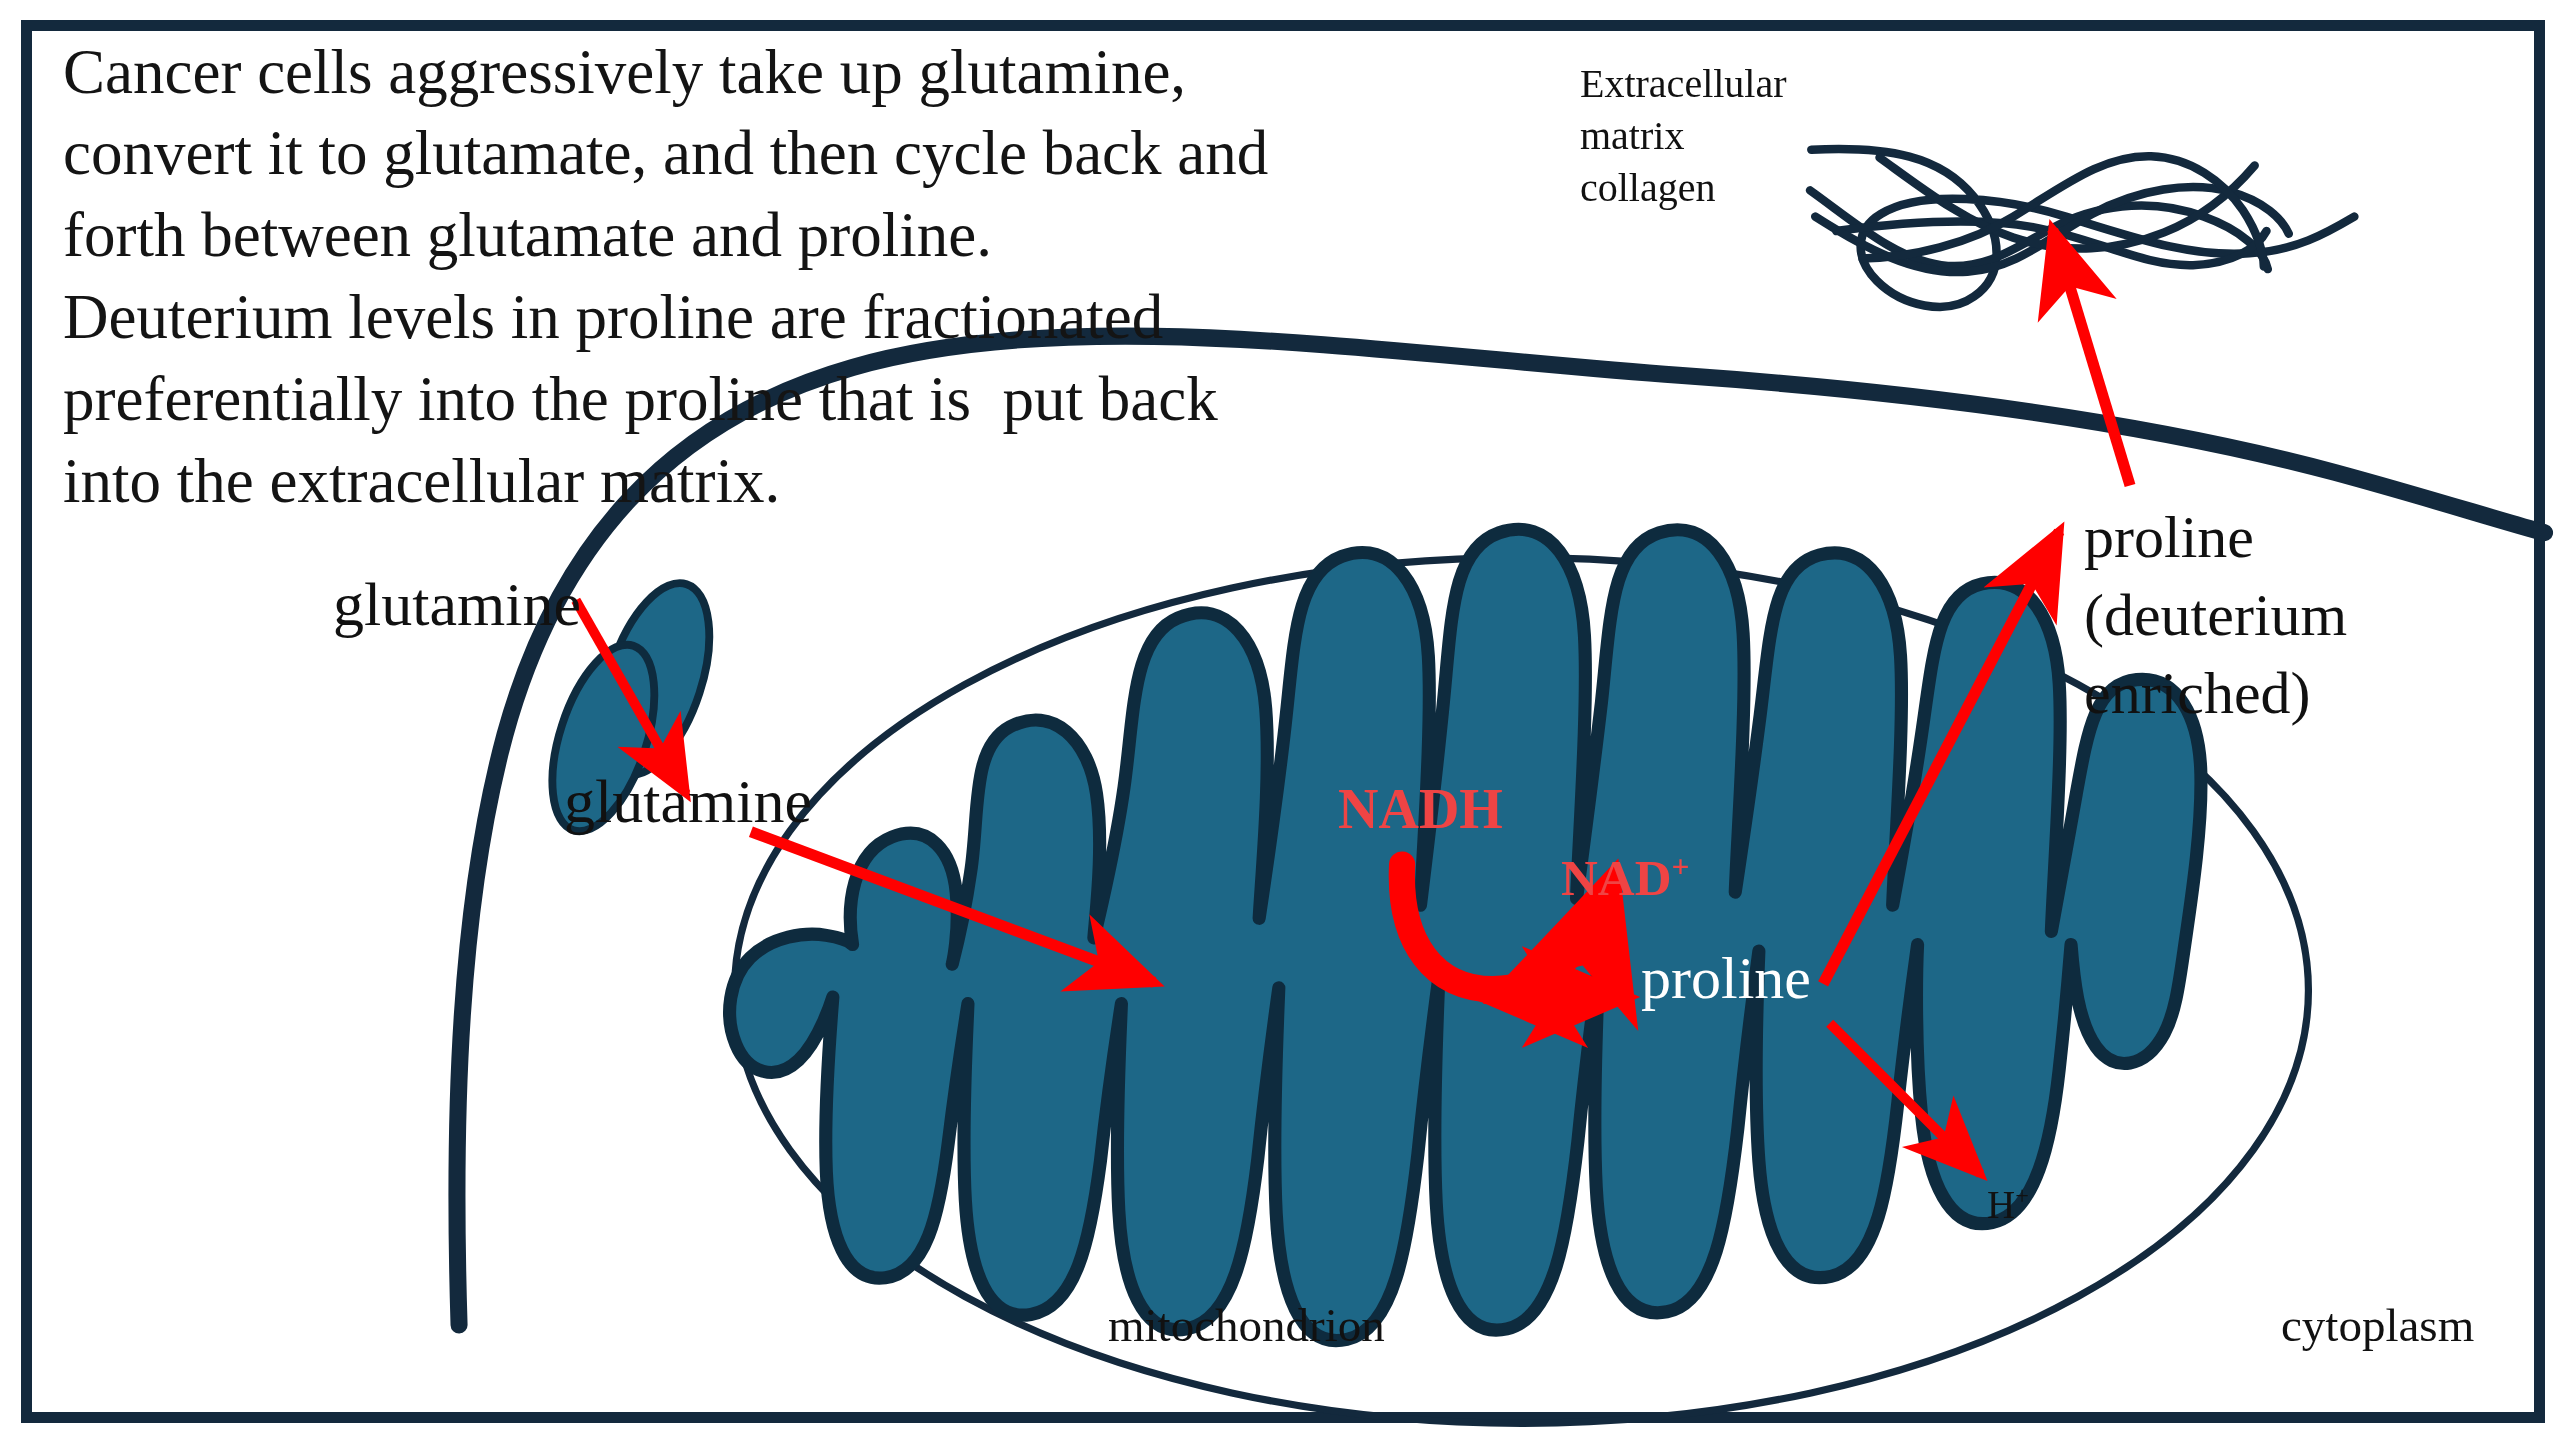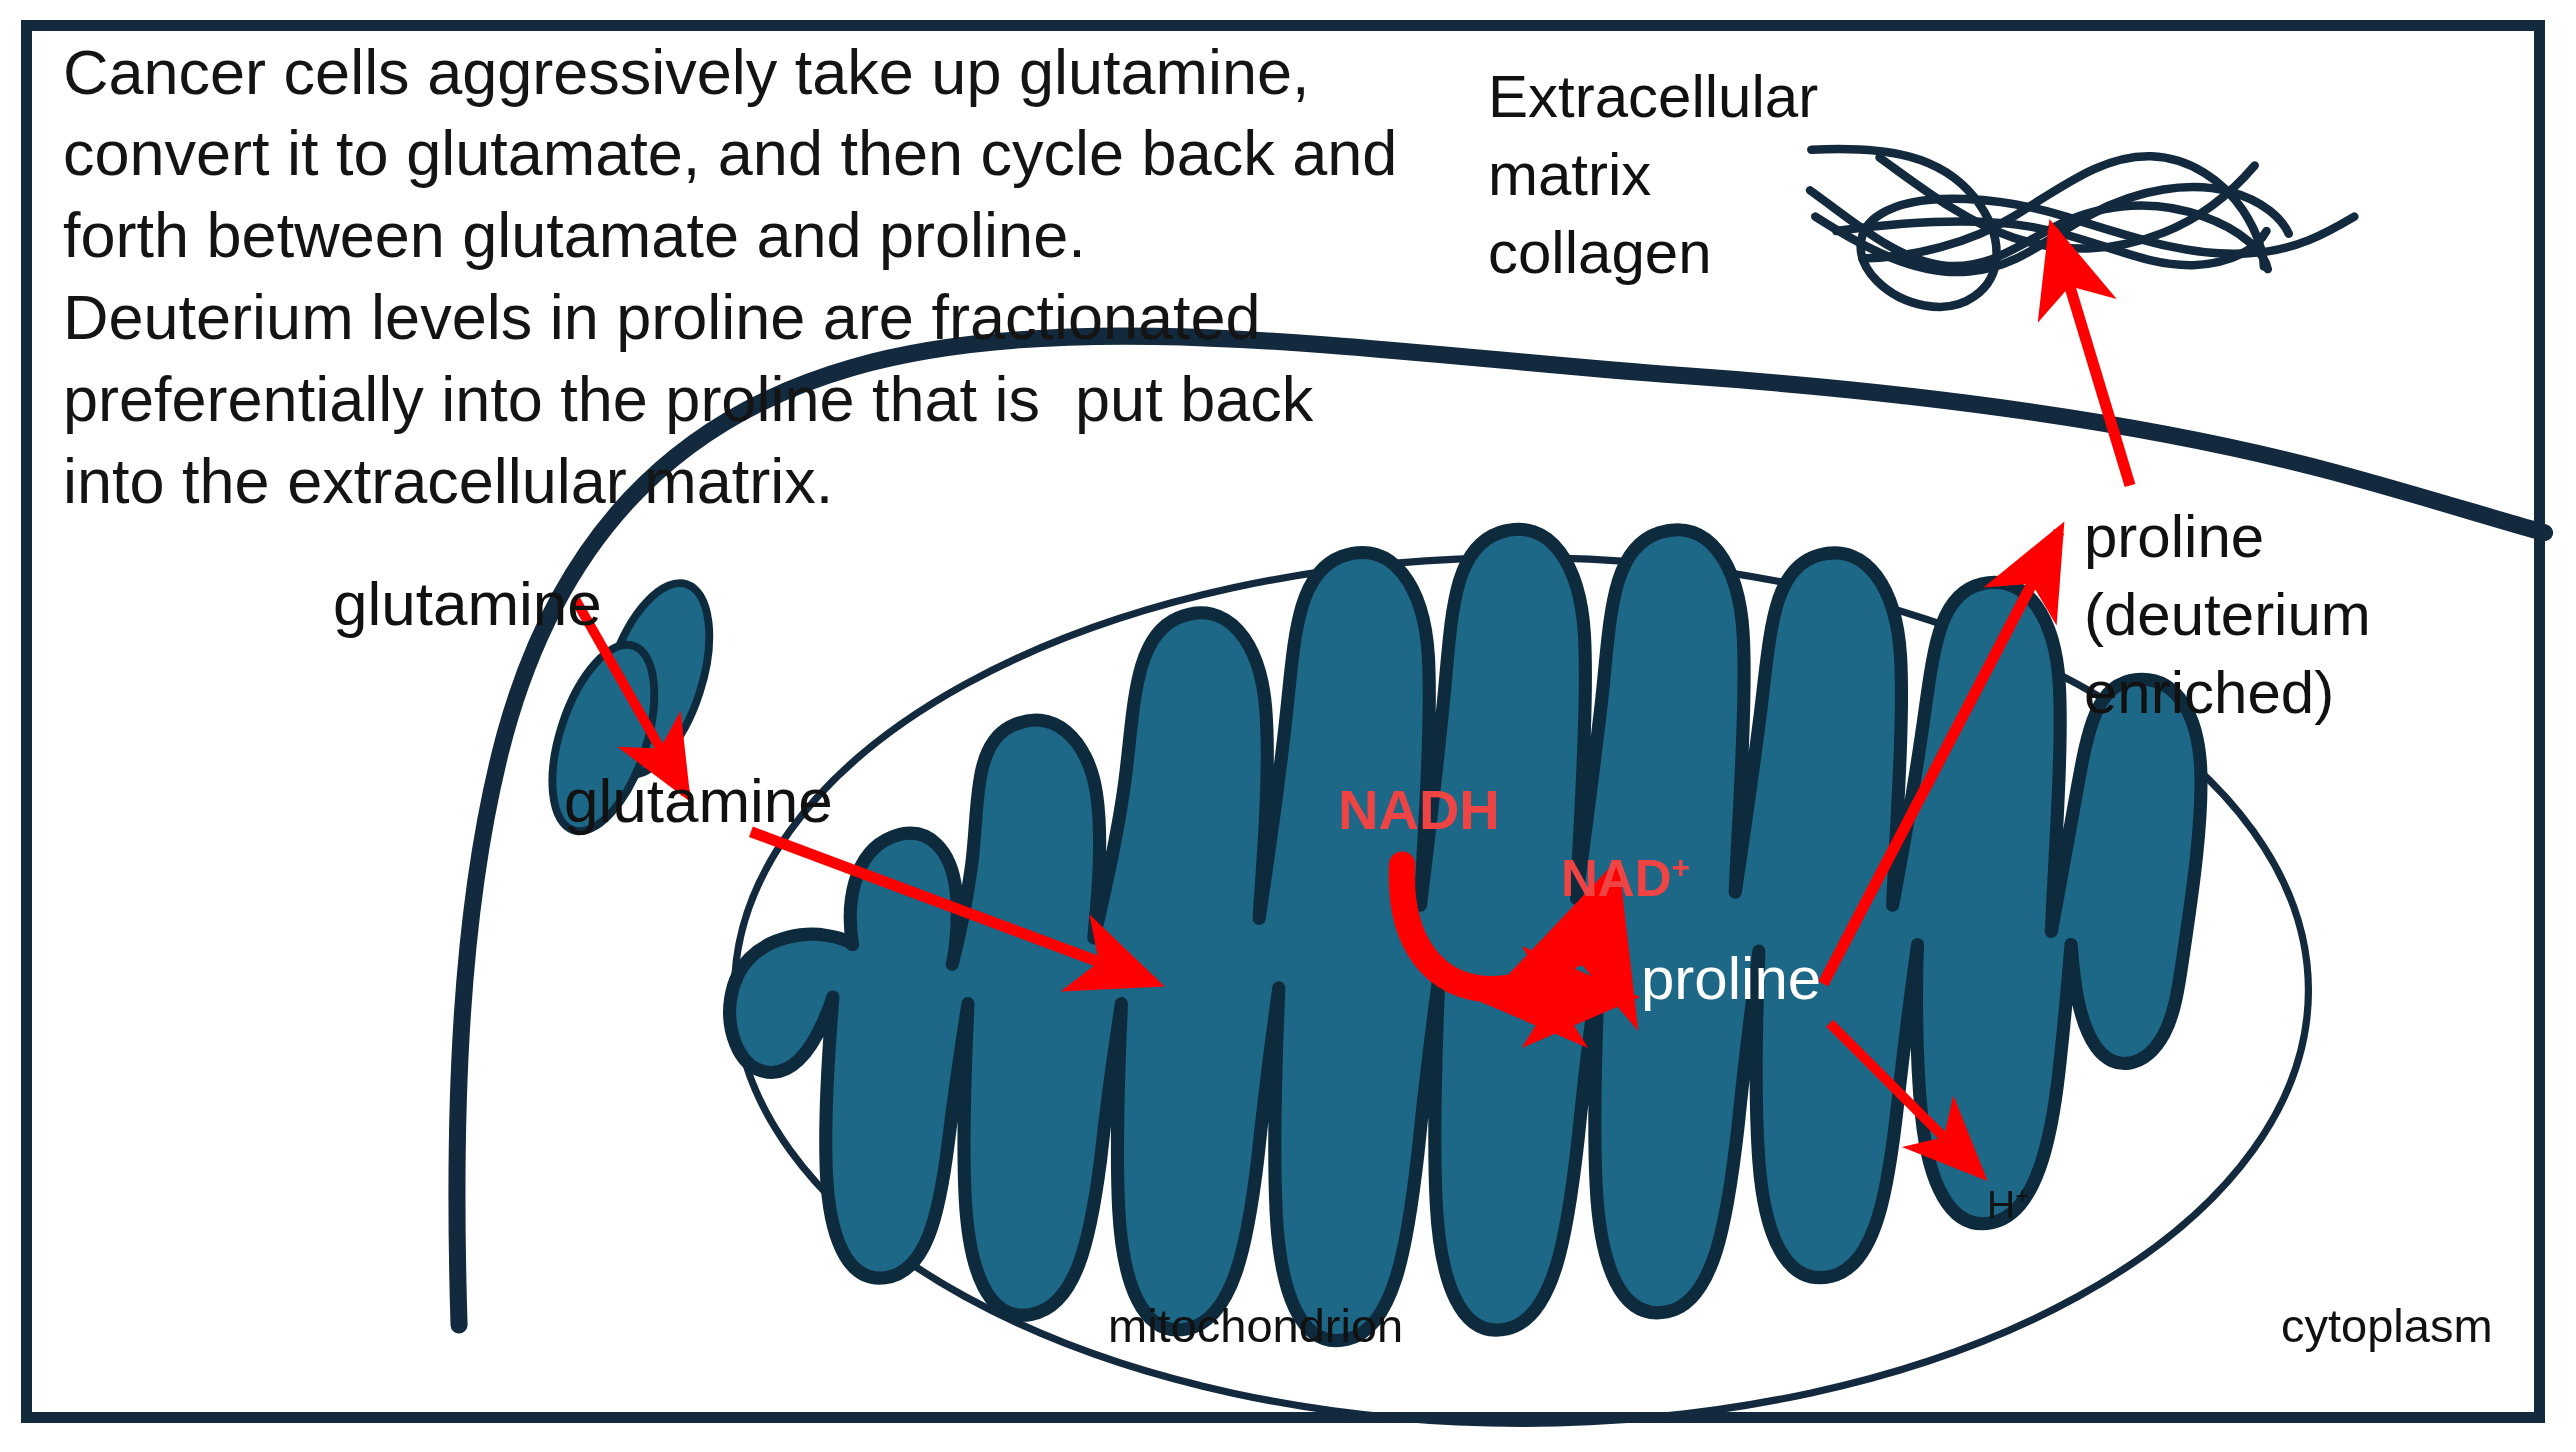--- a/index.html
+++ b/index.html
@@ -6,21 +6,21 @@
     margin: 0;
     padding: 0;
     background: #ffffff;
   }
   #page {
     position: relative;
     width: 2576px;
     height: 1453px;
     background: #ffffff;
     overflow: hidden;
-    font-family: Liberation Sans, sans-serif;
+    font-family: Liberation Serif, serif;
   }
   #frame {
     position: absolute;
     left: 21px;
     top: 19.7px;
     width: 2524px;
     height: 1403px;
     border: 11px solid #13293d;
     box-sizing: border-box;
     background: #ffffff;
@@ -39,23 +39,23 @@
   }
   #intro-text {
     left: 63px;
     top: 31.5px;
     font-size: 63px;
     line-height: 1.30;
     width: 1430px;
     color: #141414;
   }
   #ecm-label {
-    left: 1488px;
+    left: 1580px;
     top: 58px;
-    font-size: 60px;
+    font-size: 40px;
     line-height: 1.30;
   }
   #glutamine-out-label {
     left: 333px;
     top: 564px;
     font-size: 62px;
   }
   #glutamine-in-label {
     left: 564px;
     top: 761px;

